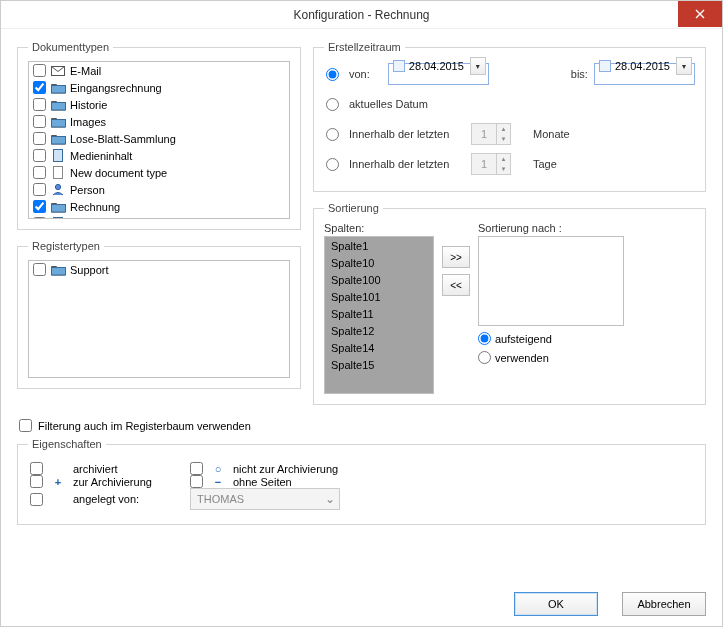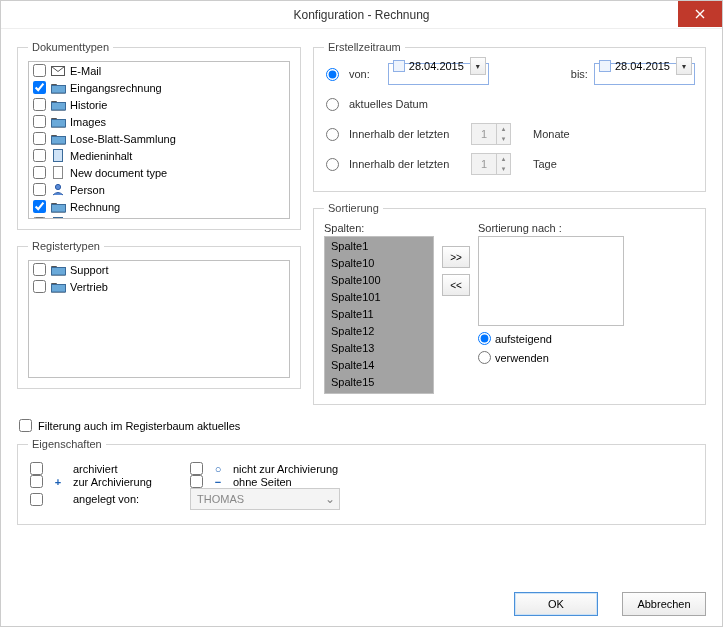--- a/index.html
+++ b/index.html
@@ -176,30 +176,20 @@
             <div class="item">
               <input type="checkbox" style="">
               <span class="icon">
                 <svg width="15" height="12">
                   <path d="M0.5 2.5 h5 l1.5 1.5 h7 v7 h-13.5 z" fill="#fff" stroke="#555"></path>
                   <rect x="0.5" y="3.5" width="14" height="7.5" fill="#6aa9d9" stroke="#3a6a99"></rect>
                 </svg>
               </span>
               <span>Support</span>
             </div>
-            <div class="item">
-              <input type="checkbox" style="">
-              <span class="icon">
-                <svg width="15" height="12">
-                  <path d="M0.5 2.5 h5 l1.5 1.5 h7 v7 h-13.5 z" fill="#fff" stroke="#555"></path>
-                  <rect x="0.5" y="3.5" width="14" height="7.5" fill="#6aa9d9" stroke="#3a6a99"></rect>
-                </svg>
-              </span>
-              <span>Vertrieb</span>
-            </div>
           </div>
     </fieldset>
   </div>
 
   <div class="right-col">
     <fieldset>
       <legend>Erstellzeitraum</legend>
 
       <div class="erstell-row">
         <input type="radio" name="per" checked="" style="">
@@ -258,21 +248,20 @@
       <div class="sort-body">
         <div>
           <div class="label-sm" style="margin-bottom:2px">Spalten:</div>
           <div class="spalten-list" id="spalten-list">
                 <div class="sp">Spalte1</div>
                 <div class="sp">Spalte10</div>
                 <div class="sp">Spalte100</div>
                 <div class="sp">Spalte101</div>
                 <div class="sp">Spalte11</div>
                 <div class="sp">Spalte12</div>
-                <div class="sp">Spalte13</div>
                 <div class="sp">Spalte14</div>
                 <div class="sp">Spalte15</div>
               </div>
         </div>
         <div class="move-btns">
           <button>&gt;&gt;</button>
           <button>&lt;&lt;</button>
         </div>
         <div class="sort-right">
           <div class="label-sm" style="margin-bottom:2px">Sortierung nach :</div>
@@ -286,21 +275,21 @@
                 <span>verwenden</span>
               </div>
         </div>
       </div>
     </fieldset>
   </div>
 </div>
 
 <div class="filter-row">
   <input type="checkbox" style="">
-  <span>Filterung auch im Registerbaum aktuelles</span>
+  <span>Filterung auch im Registerbaum verwenden</span>
 </div>
 
 <fieldset>
   <legend>Eigenschaften</legend>
   <div class="eig-grid">
     <div class="eig-item">
       <input type="checkbox" style="">
       <span class="sym"></span>
       <span>archiviert</span>
     </div>

